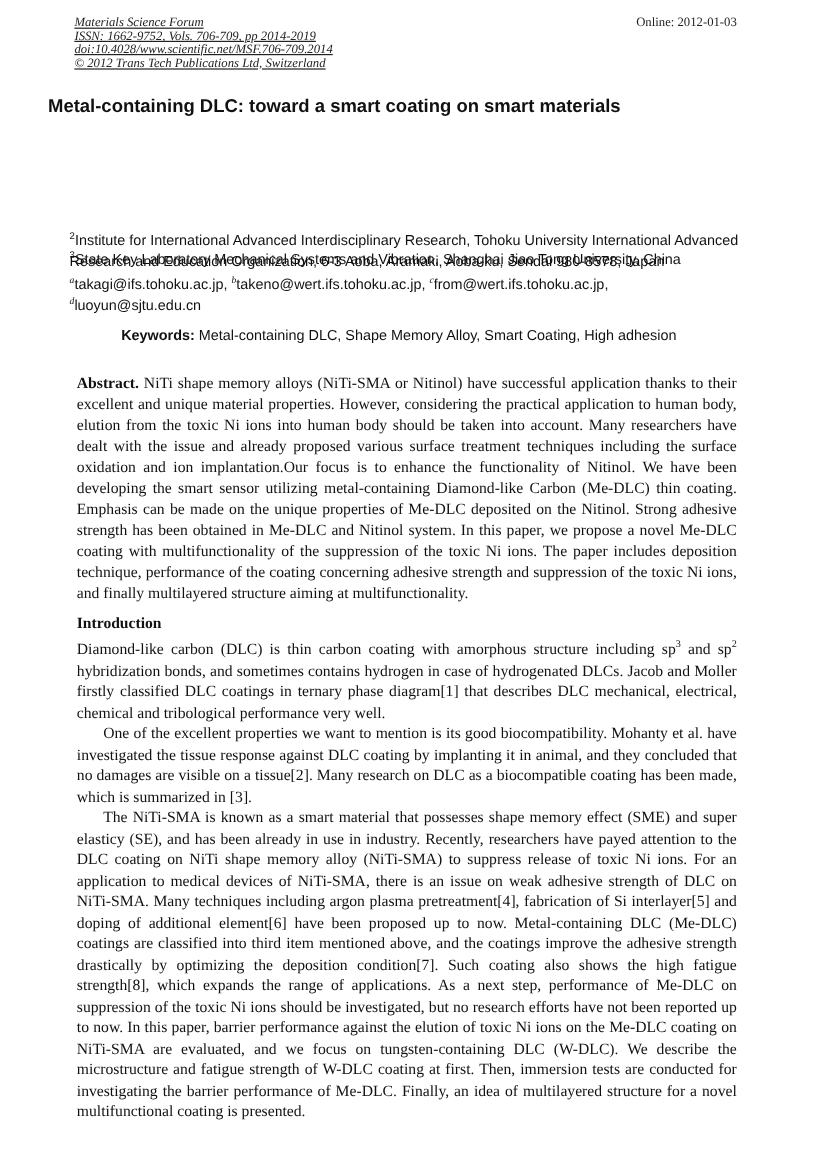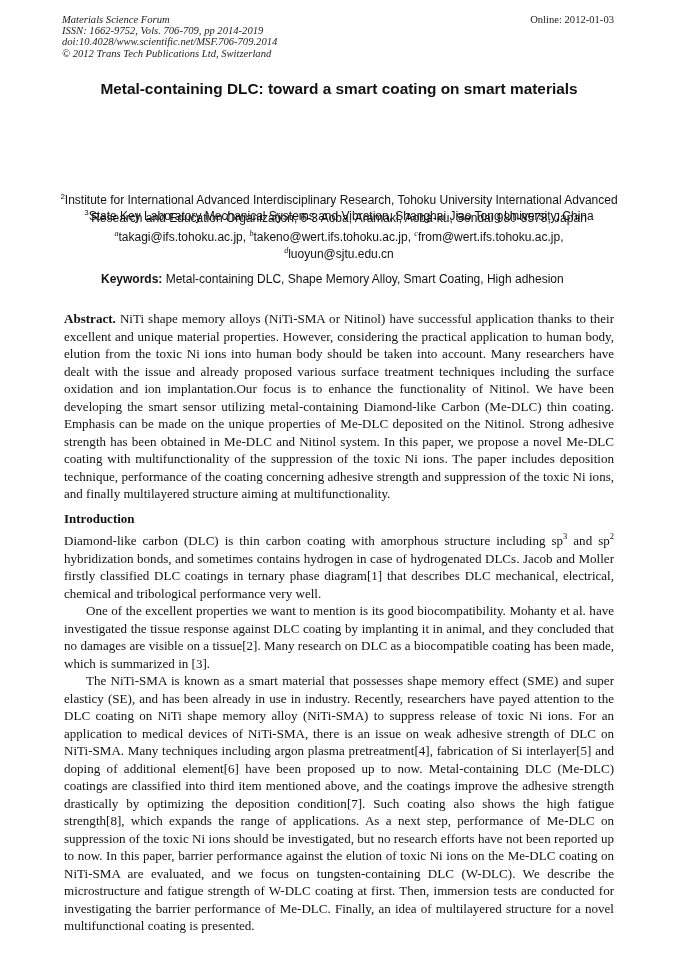--- a/index.html
+++ b/index.html
@@ -1,21 +1,21 @@
 <!DOCTYPE html>
 <html><head>
 <meta charset="utf-8">
 <style>
   html, body { margin: 0; padding: 0; background: #ffffff; }
   body { width: 678px; height: 959px; position: relative; overflow: hidden; color: #111; }
   .page { position: absolute; left: 0; top: 0; width: 678px; height: 959px; }
-  .hdr { position: absolute; top: 14px; left: 62px; font-family: "Liberation Serif", serif; font-style: italic; font-size: 10.6px; line-height: 11.2px; color: #222; }
+  .hdr { position: absolute; top: 14px; left: 62px; font-family: "Liberation Serif", serif; font-style: italic; font-size: 10.6px; line-height: 11.2px; color: #222; text-decoration: underline; }
   .hdr-right { position: absolute; top: 14px; right: 64px; font-family: "Liberation Serif", serif; font-size: 10.6px; line-height: 11.2px; color: #222; }
   .sans { font-family: "Liberation Sans", sans-serif; }
-  .center { text-align: center; }
+  .center { }
   .title { position: absolute; top: 80px; left: 40px; width: 598px; font-size: 15.4px; font-weight: bold; }
   .authors { position: absolute; top: 104px; left: 40px; width: 598px; font-size: 15.4px; }
   .authors sup { font-family: "Liberation Serif", serif; font-size: 9.5px; vertical-align: 6px; line-height: 0; }
   .affil { position: absolute; left: 58px; width: 562px; font-size: 12px; line-height: 17.5px; }
   .affil sup { font-size: 8px; vertical-align: 5px; line-height: 0; }
   .emails { position: absolute; top: 229px; left: 58px; width: 562px; font-size: 12px; line-height: 17px; }
   .emails sup { font-family: "Liberation Serif", serif; font-style: italic; font-size: 8px; vertical-align: 5px; line-height: 0; }
   .keywords { position: absolute; top: 272px; left: 64px; width: 560px; font-size: 12px; padding-left: 37px; }
   .keywords b { font-weight: bold; }
   .serif { font-family: "Liberation Serif", serif; font-size: 13.05px; line-height: 17.5px; text-align: justify; text-align-last: left; }

